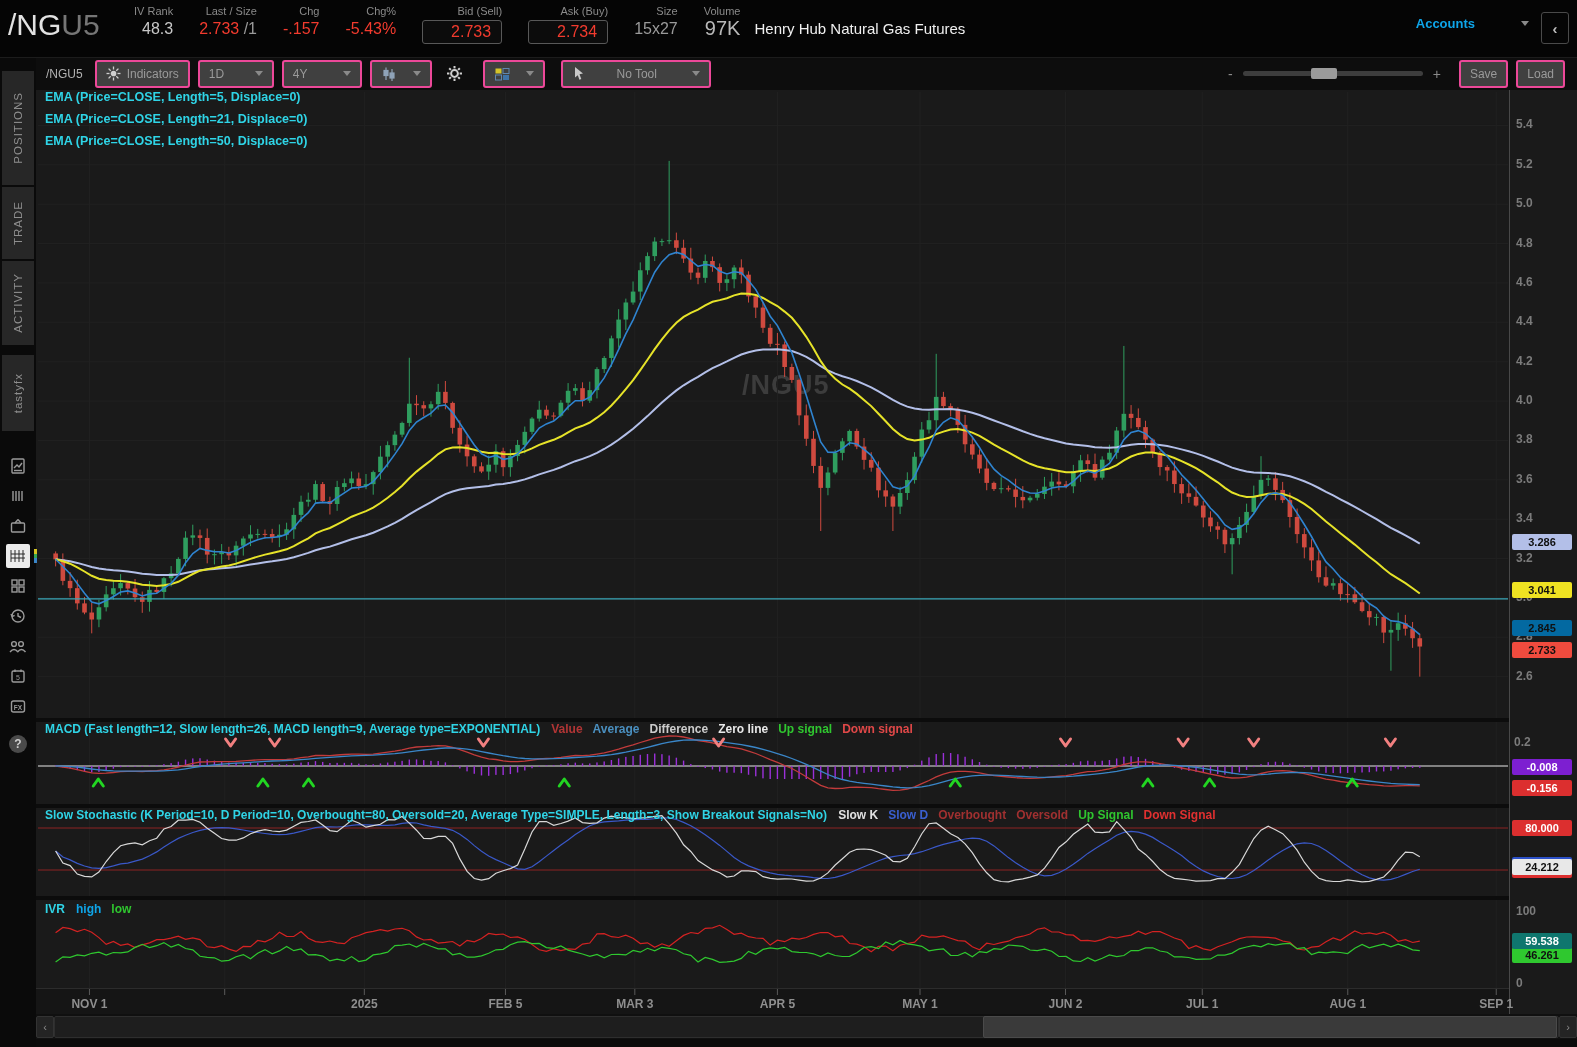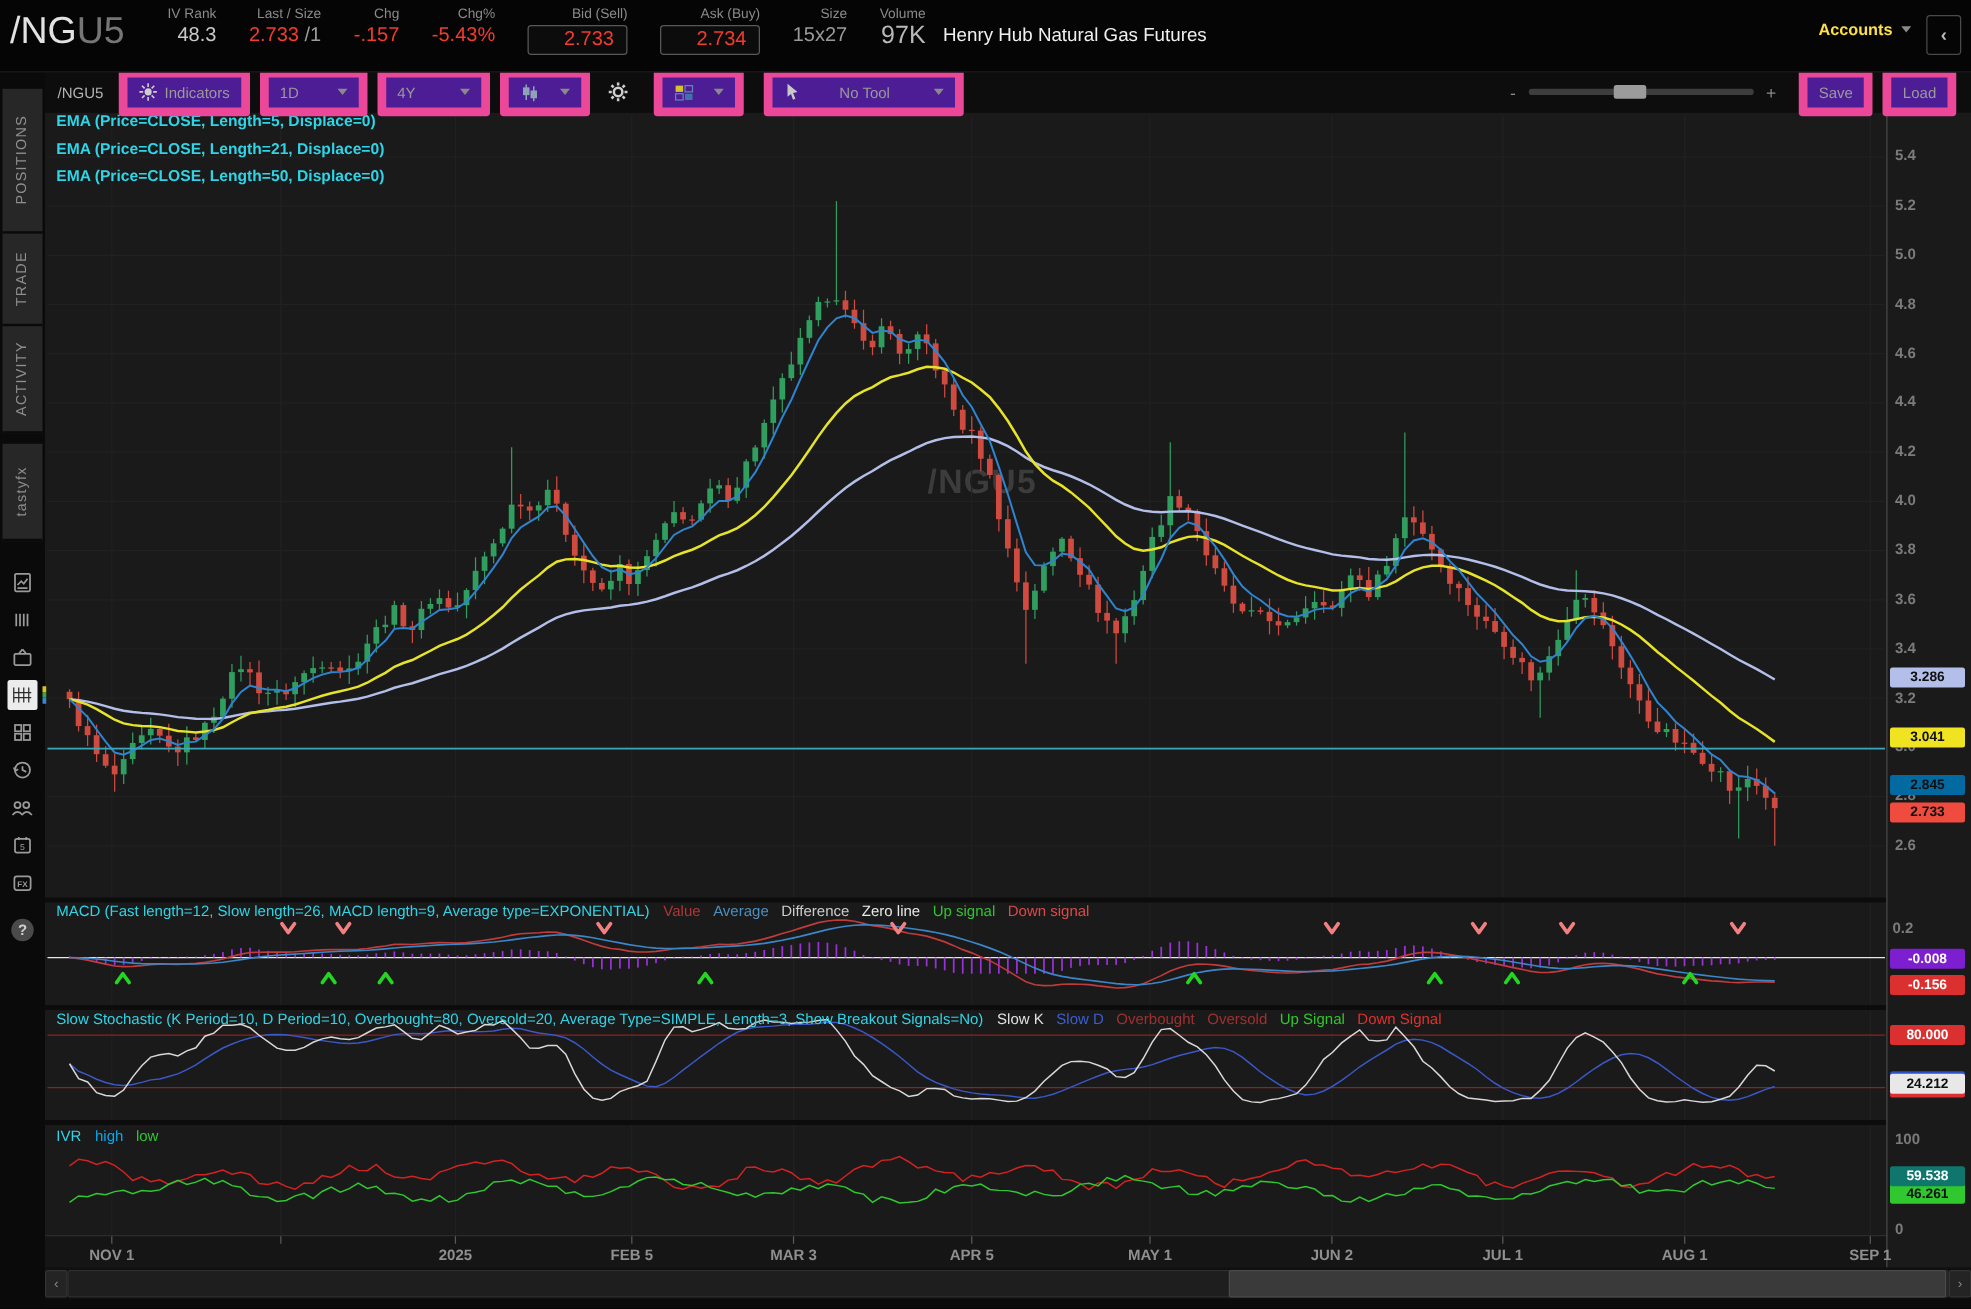--- a/index.html
+++ b/index.html
@@ -10,57 +10,57 @@
   .symbol{font-size:30px;padding:8px 0 0 8px;color:#e2e2e2;letter-spacing:0;white-space:nowrap;width:100px;}
   .symbol .sfx{color:#767676;}
   .hcol{display:flex;flex-direction:column;align-items:flex-end;margin-left:26px;padding-top:5px;white-space:nowrap;}
   .hlabel{font-size:11px;color:#8a8a8a;}
   .hvalue{font-size:16px;color:#c8c8c8;margin-top:3px;}
   .hvalue.big{font-size:20px;color:#b8b8b8;margin-top:0;}
   .red{color:#f33b2e;}
   .dim{color:#9a9a9a;}
   .boxed{border:1px solid #585858;border-radius:3px;padding:2px 10px;min-width:58px;text-align:right;background:#0c0c0c;}
   .title{font-size:15px;color:#f0f0f0;margin:20px 0 0 14px;white-space:nowrap;}
-  .accounts{margin-left:auto;margin-top:16px;display:flex;align-items:center;color:#fde047;font-weight:700;font-size:13px;cursor:pointer;}
+  .accounts{margin-left:auto;margin-top:16px;display:flex;align-items:center;color:#0ea5e9;font-weight:700;font-size:13px;cursor:pointer;gap:39px;}
   .collapse{width:26px;height:30px;border:1px solid #4a4a4a;border-radius:3px;margin:12px 8px 0 12px;color:#bbb;
             display:flex;align-items:center;justify-content:center;font-size:15px;font-weight:700;}
   .caret{display:inline-block;width:0;height:0;border-left:4px solid transparent;border-right:4px solid transparent;border-top:5px solid #8a8a8a;margin-left:7px;}
   
   .sidebar{position:absolute;left:0;top:57px;width:36px;height:990px;background:#0a0a0a;z-index:9;}
   .vtab{width:32px;margin-left:2px;background:#272727;border-bottom:2px solid #0a0a0a;display:flex;align-items:center;justify-content:center;cursor:pointer;}
   .vtab span{writing-mode:vertical-rl;transform:rotate(180deg);font-size:11.5px;letter-spacing:1px;color:#8f8f8f;}
   .sicon{width:36px;height:30px;display:flex;align-items:center;justify-content:center;cursor:pointer;position:relative;}
   .sicon svg{stroke:#9a9a9a;fill:none;stroke-width:1.4;}
   .sicon.active .chip{width:24px;height:24px;background:#ececec;border-radius:2px;display:flex;align-items:center;justify-content:center;}
   .sliver{position:absolute;right:-1px;top:8px;width:3px;height:14px;display:flex;flex-direction:column;}
   .sliver i{flex:1;}
   .help-c{width:18px;height:18px;border-radius:50%;background:#4a4a4a;color:#cfcfcf;font-size:12px;font-weight:700;display:flex;align-items:center;justify-content:center;}
   
   .toolbar{position:absolute;left:36px;top:57px;width:1541px;height:33px;background:#0d0d0d;display:flex;align-items:center;z-index:8;}
   .tb-sym{color:#b3b3b3;font-size:12px;margin:0 12px 0 10px;}
-  .tbtn{height:24px;background:#4c1d95;border:7px solid #ec4899;border-radius:3px;color:#9a9a9a;font-size:12px;
+  .tbtn{height:24px;background:#404040;border:2px solid #ec4899;border-radius:3px;color:#9a9a9a;font-size:12px;
         display:flex;align-items:center;padding:0 9px;margin-right:8px;cursor:pointer;white-space:nowrap;}
   .tbtn svg{margin-right:6px;}
   .tbtn .caret{margin-left:10px;}
   .icon-only{padding:0 6px;border:none;background:transparent;}
   .zoomwrap{margin-left:auto;display:flex;align-items:center;color:#8a8a8a;font-size:14px;}
   .ztrack{width:180px;height:5px;background:#3d3d3d;border-radius:3px;margin:0 10px;position:relative;}
   .zthumb{position:absolute;left:68px;top:-3px;width:26px;height:11px;background:#9b9b9b;border-radius:2px;}
   
   .chart-bg{position:absolute;left:36px;top:90px;width:1541px;height:898px;background:#1a1a1a;z-index:0;}
   .timeaxis-bg{position:absolute;left:36px;top:988px;width:1541px;height:26px;background:#151515;border-top:1px solid #2c2c2c;z-index:1;}
   .watermark{position:absolute;left:742px;top:370px;font-size:27px;font-weight:700;color:#3c3c3c;z-index:1;letter-spacing:1px;}
   #chart-canvas{position:absolute;left:0;top:0;z-index:2;}
   .gutter{position:absolute;left:1509px;top:90px;width:68px;height:924px;background:#1a1a1a;border-left:1px solid #484848;z-index:3;}
   #overlays{position:absolute;left:0;top:0;width:1577px;height:1047px;z-index:4;pointer-events:none;}
   .tick{position:absolute;font-size:12px;color:#7b7b7b;font-weight:600;}
   .badge{position:absolute;width:60px;height:16px;line-height:16px;text-align:center;font-size:11px;font-weight:700;border-radius:2px;}
   .xtick{position:absolute;width:62px;text-align:center;font-size:12px;color:#8f8f8f;font-weight:700;}
   .ema-label{position:absolute;left:45px;color:#2fd4e6;font-size:12.5px;font-weight:700;z-index:5;}
-  .study-row{position:absolute;left:45px;white-space:nowrap;font-size:12px;font-weight:400;z-index:5;}
+  .study-row{position:absolute;left:45px;white-space:nowrap;font-size:12px;font-weight:700;z-index:5;}
   .study-row .stitle{color:#2fd4e6;margin-right:11px;}
   .study-row span.li{margin-right:10px;}
   
   .hscroll{position:absolute;left:36px;top:1014px;width:1541px;height:25px;background:#101010;z-index:4;}
   .hs-track{position:absolute;left:18px;top:2px;right:18px;height:20px;background:#1e1e1e;border:1px solid #2e2e2e;border-radius:2px;}
   .hs-thumb{position:absolute;left:947px;top:2px;width:572px;height:20px;background:#3a3a3a;border:1px solid #4a4a4a;border-radius:2px;}
   .hs-arrow{position:absolute;top:2px;width:16px;height:20px;background:#242424;border:1px solid #333;color:#8a8a8a;font-size:11px;
             display:flex;align-items:center;justify-content:center;border-radius:2px;}
 </style>
 </head>

